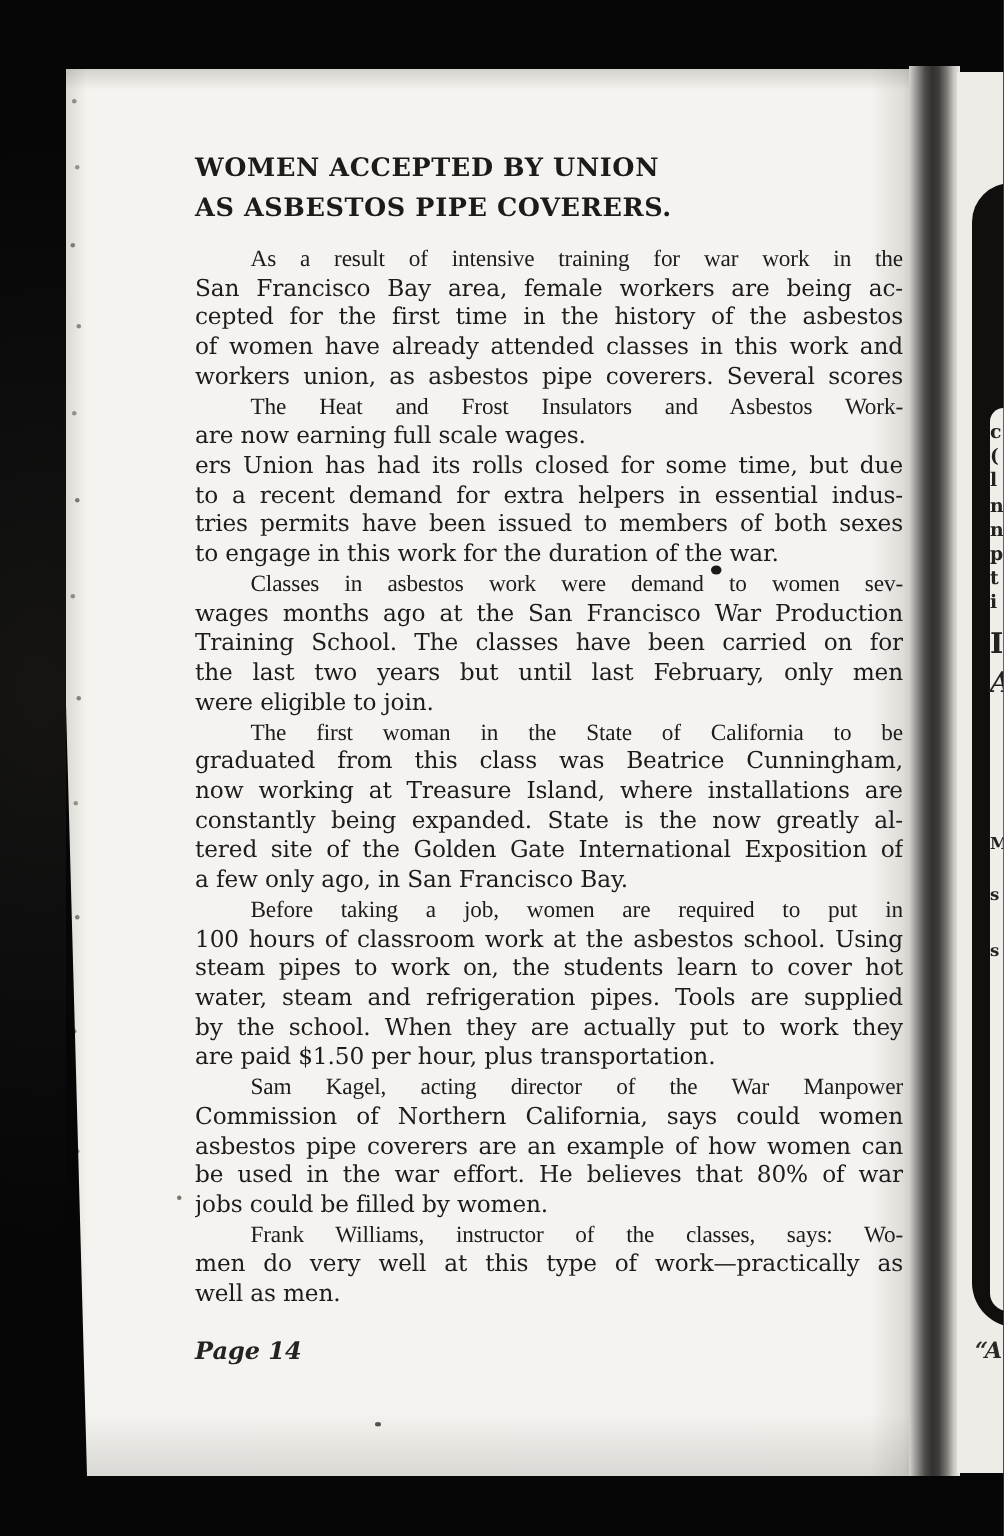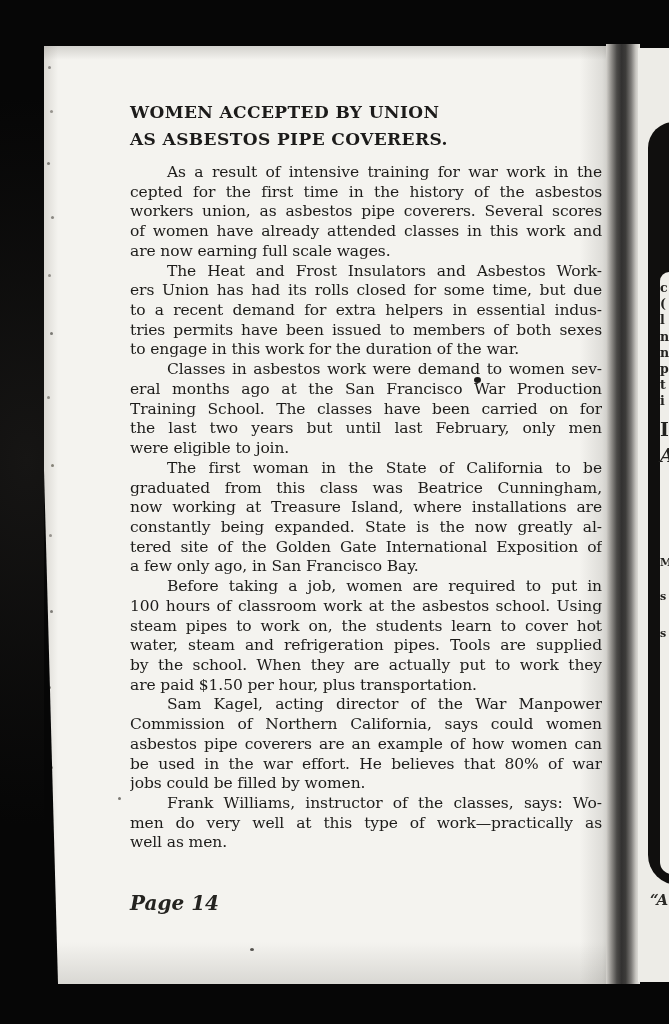--- a/index.html
+++ b/index.html
@@ -86,32 +86,32 @@
     letter-spacing: -0.1px;
   }
   .body-line {
     display: block;
     height: 19.72px;
     line-height: 19.72px;
     overflow: hidden;
     text-align: justify;
     text-align-last: justify;
   }
-  .body-line.first { text-indent: 37px; }
+  .body-line.first { text-indent: 37px; font-family: Liberation Serif, serif; }
   .body-line.last  { text-align-last: left; }
 
   #footer {
     position: absolute;
     left: 86px;
     top: 845px;
     width: 472px;
     display: flex;
     justify-content: space-between;
     color: #242320;
-    font-size: 20px;
+    font-size: 16px;
     font-style: italic;
     font-weight: bold;
   }
 
   
   .speck { position: absolute; border-radius: 50%; background: #1b1a19; }
   .speck.s1 { left: 430px; top: 331px; width: 7px; height: 6px; }           
   .speck.s2 { left: 206px; top: 902px; width: 4px; height: 3px; background:#55534f; }
   .speck.s3 { left: 74px;  top: 751px; width: 3px; height: 3px; background:#7a7873; }
 
@@ -183,31 +183,32 @@
   <div id="main-page">
     <div class="deckle"></div>
 
     <h1 id="title">
         <div class="title-line">WOMEN ACCEPTED BY UNION</div>
         <div class="title-line">AS ASBESTOS PIPE COVERERS.</div>
       </h1>
 
     <div id="body">
         <div class="body-line first">As a result of intensive training for war work in the</div>
+        <div class="body-line">San Francisco Bay area, female workers are being ac-</div>
         <div class="body-line">cepted for the first time in the history of the asbestos</div>
+        <div class="body-line">of women have already attended classes in this work and</div>
         <div class="body-line">workers union, as asbestos pipe coverers. Several scores</div>
-        <div class="body-line">of women have already attended classes in this work and</div>
+        <div class="body-line first">The Heat and Frost Insulators and Asbestos Work-</div>
         <div class="body-line last">are now earning full scale wages.</div>
-        <div class="body-line first">The Heat and Frost Insulators and Asbestos Work-</div>
         <div class="body-line">ers Union has had its rolls closed for some time, but due</div>
         <div class="body-line">to a recent demand for extra helpers in essential indus-</div>
         <div class="body-line">tries permits have been issued to members of both sexes</div>
         <div class="body-line last">to engage in this work for the duration of the war.</div>
         <div class="body-line first">Classes in asbestos work were demand to women sev-</div>
-        <div class="body-line">eral months ago at the San Francisco War Production</div>
+        <div class="body-line">wages months ago at the San Francisco War Production</div>
         <div class="body-line">Training School.  The classes have been carried on for</div>
         <div class="body-line">the last two years but until last February, only men</div>
         <div class="body-line last">were eligible to join.</div>
         <div class="body-line first">The first woman in the State of California to be</div>
         <div class="body-line">graduated from this class was Beatrice Cunningham,</div>
         <div class="body-line">now working at Treasure Island, where installations are</div>
         <div class="body-line">constantly being expanded. State is the now greatly al-</div>
         <div class="body-line">tered site of the Golden Gate International Exposition of</div>
         <div class="body-line last">a few only ago, in San Francisco Bay.</div>
         <div class="body-line first">Before taking a job, women are required to put in</div>

